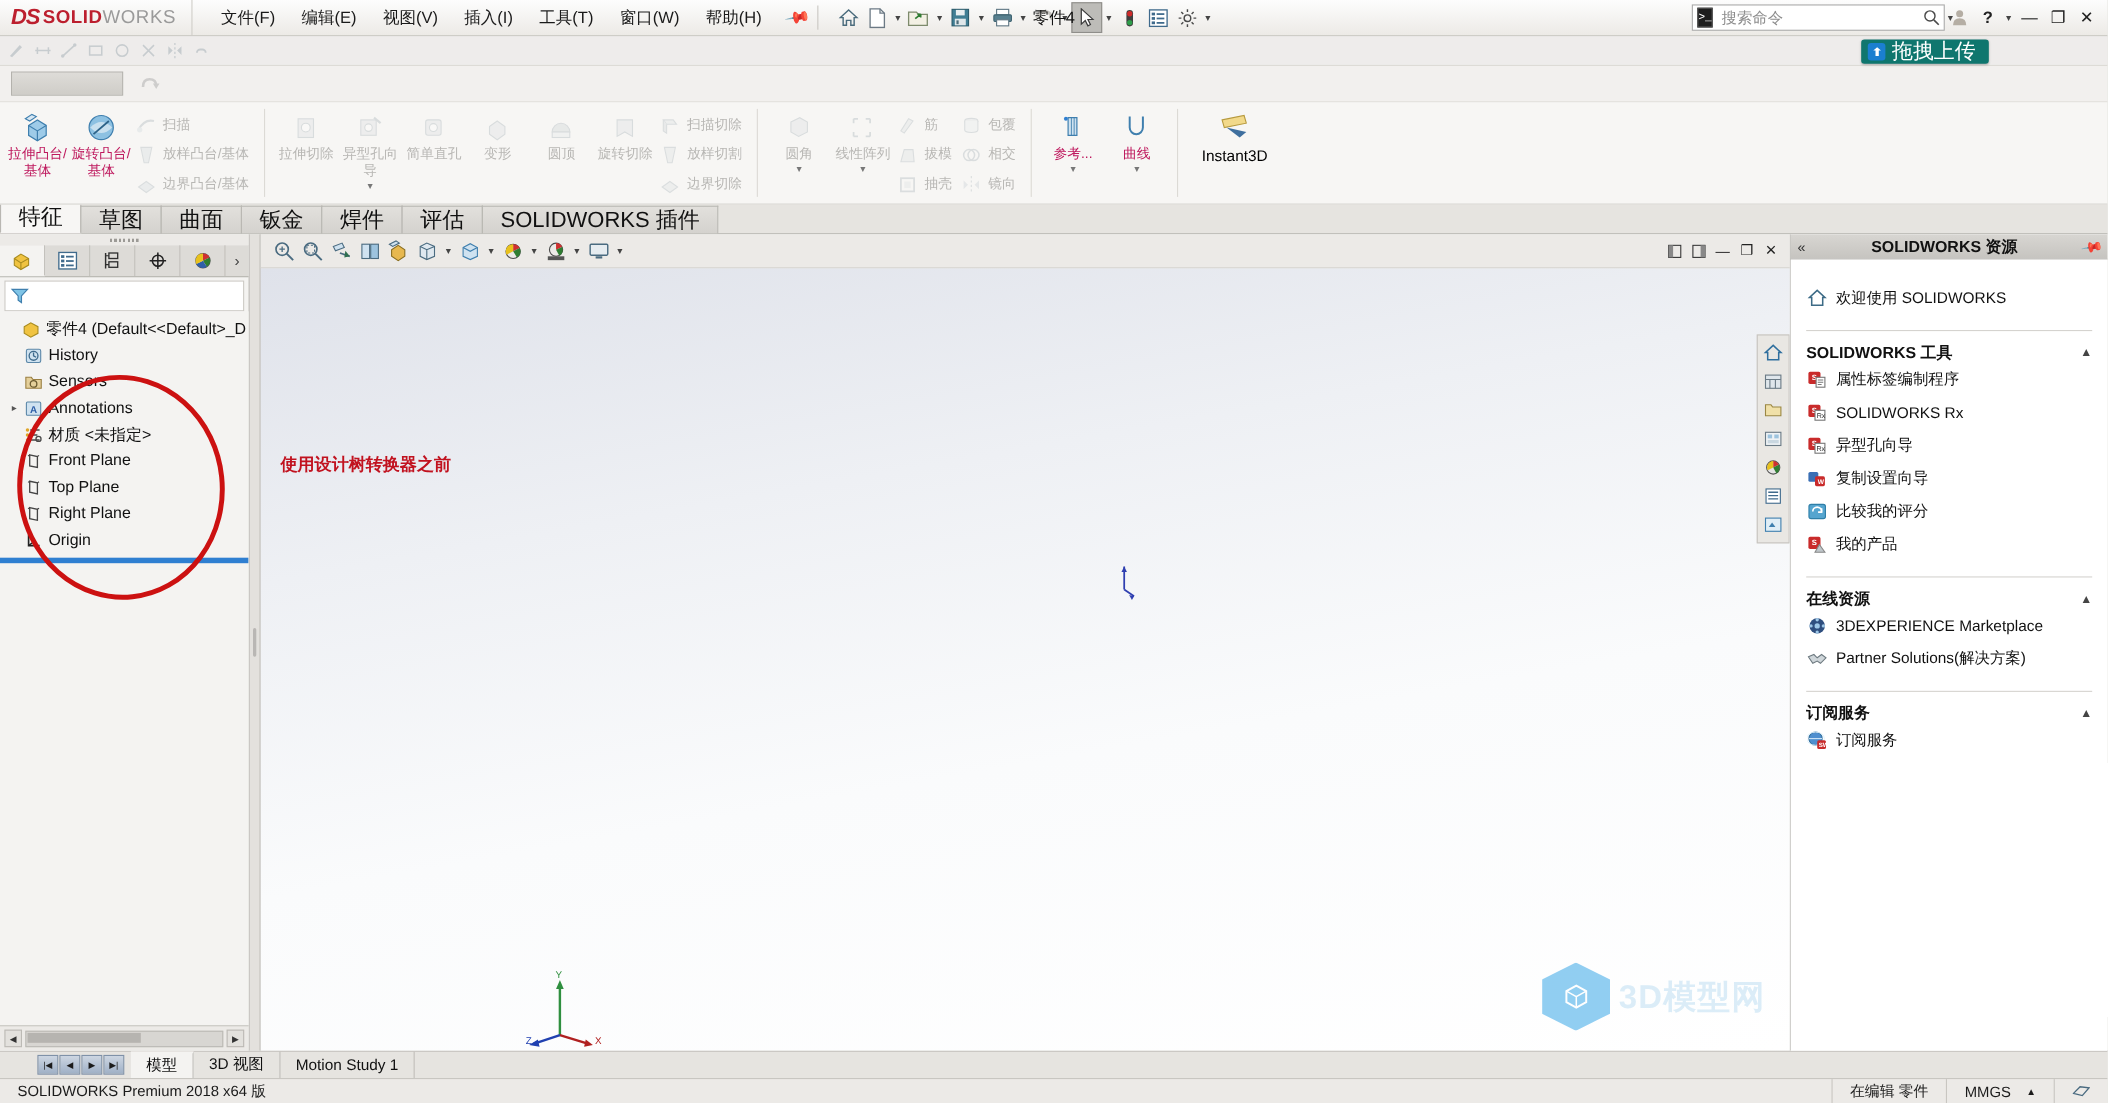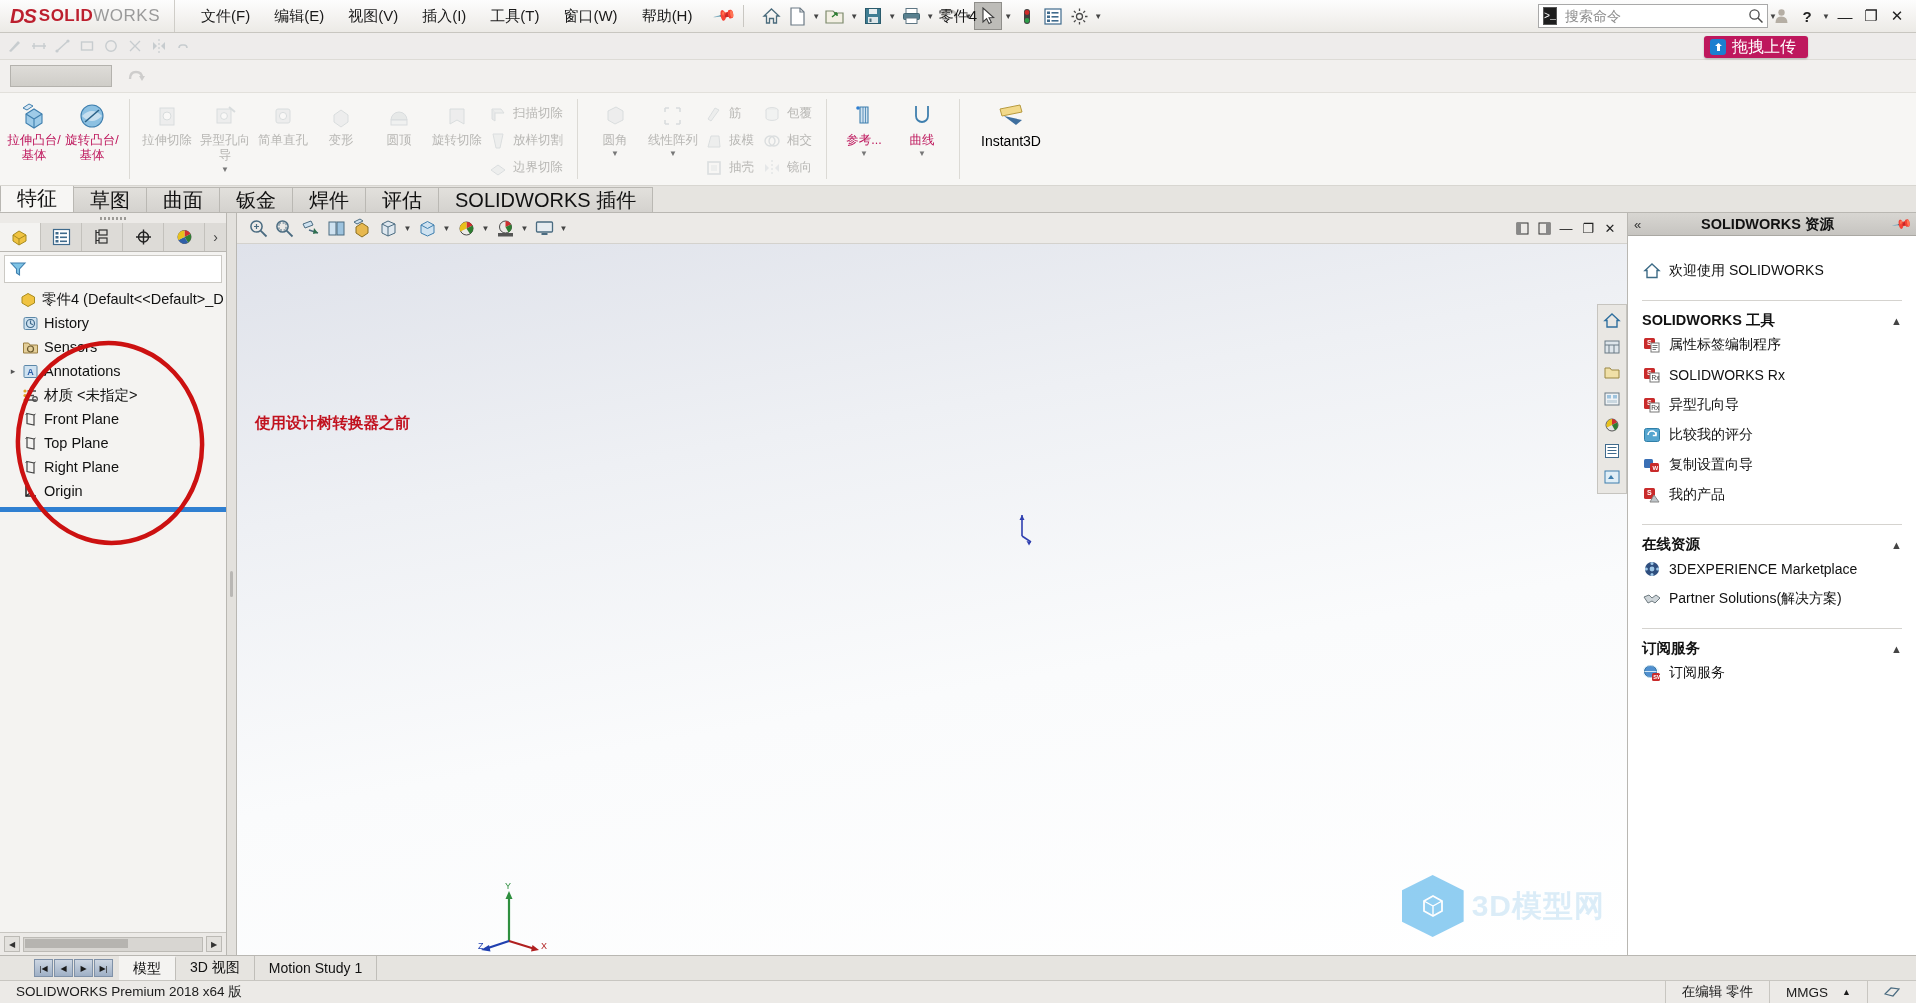--- a/index.html
+++ b/index.html
@@ -43,21 +43,21 @@
     font-size:15px;color:#222;cursor:default;}
 
   
   .cmdbar-top{
     height:26px;flex:0 0 26px;background:#eeeceb;border-bottom:1px solid #dddbd6;
     display:flex;align-items:center;padding-left:4px;gap:2px;position:relative;
   }
   .mini-ico{width:22px;height:22px;display:flex;align-items:center;justify-content:center;opacity:.45;}
   .upload-btn{
     position:absolute;right:108px;top:3px;height:22px;display:flex;align-items:center;
-    background:#be185d;color:#fff;border-radius:3px;padding:0 12px 0 6px;font-size:16px;gap:6px;
+    background:#0f766e;color:#fff;border-radius:3px;padding:0 12px 0 6px;font-size:19px;gap:6px;
     box-shadow:0 1px 2px rgba(0,0,0,.25);cursor:default;
   }
   .upload-btn .hex{width:16px;height:16px;background:#1b7fd0;border-radius:3px;
     display:flex;align-items:center;justify-content:center;font-size:10px;}
 
   .combo-row{height:32px;flex:0 0 32px;background:#f2f0ee;border-bottom:1px solid #e2e0db;
     display:flex;align-items:center;padding-left:10px;}
   .combo{width:100px;height:20px;border:1px solid #b4b2ad;background:linear-gradient(#dedcd8,#cfcdc8);}
   .combo-ico{width:26px;height:22px;display:flex;align-items:center;justify-content:center;
     margin-left:12px;opacity:.4;}
@@ -394,20 +394,47 @@
       <div class="bigbtn">
         <span class="ico">
           <svg width="28" height="28" viewBox="0 0 28 28">
               <ellipse cx="14" cy="14" rx="11" ry="11" fill="#8dc1e2" stroke="#3f7fae" stroke-width="1.1"></ellipse>
               <path d="M4 14 Q14 4 24 14 Q14 24 4 14" fill="#d7e7f3" opacity=".8"></path>
               <path d="M7 20 L21 8" stroke="#2c6288" stroke-width="1.6"></path>
             </svg>
         </span>
         <span class="lb">旋转凸台/基体</span>
       </div>
+      <div class="smallcol">
+        <div class="smbtn dim">
+          <span class="ico">
+              <svg width="18" height="18" viewBox="0 0 18 18">
+                <path d="M2 13 Q7 3 16 5" fill="none" stroke="#9aa7ae" stroke-width="2"></path>
+                <circle cx="3" cy="13" r="2.4" fill="#c7d2d8"></circle>
+              </svg>
+            </span>
+          <span class="lb">扫描</span>
+        </div>
+        <div class="smbtn dim">
+          <span class="ico">
+              <svg width="18" height="18" viewBox="0 0 18 18">
+                <path d="M4 2 L14 2 L11 16 L7 16 Z" fill="#cfd8dd" stroke="#9aa7ae"></path>
+              </svg>
+            </span>
+          <span class="lb">放样凸台/基体</span>
+        </div>
+        <div class="smbtn dim">
+          <span class="ico">
+              <svg width="18" height="18" viewBox="0 0 18 18">
+                <path d="M2 11 L9 6 L16 11 L9 16 Z" fill="#cfd8dd" stroke="#9aa7ae"></path>
+              </svg>
+            </span>
+          <span class="lb">边界凸台/基体</span>
+        </div>
+      </div>
     </div>
 
     <div class="rsep"></div>
 
     <div class="rgroup">
       <div class="bigbtn dim">
         <span class="ico">
             <svg width="26" height="26" viewBox="0 0 26 26">
               <rect x="6" y="5" width="14" height="17" fill="#d9dde0" stroke="#9aa7ae"></rect>
               <circle cx="13" cy="13" r="4" fill="#fff" stroke="#9aa7ae"></circle>
@@ -1008,36 +1035,36 @@
                 <text x="4" y="9" font-size="7" fill="#fff" font-family="Liberation Sans,sans-serif" font-weight="bold">S</text>
                 <rect x="7" y="7" width="9" height="9" fill="#fff" stroke="#777"></rect>
                 <text x="8.3" y="14" font-size="6.5" fill="#333" font-family="Liberation Sans,sans-serif">Rx</text>
               </svg>
           </span>
           <span>异型孔向导</span>
         </div>
         <div class="tp-link">
           <span class="ti">
             <svg width="18" height="18" viewBox="0 0 18 18">
+                <rect x="1" y="3" width="9" height="9" rx="1.5" fill="#3a6fb5"></rect>
+                <rect x="7" y="7" width="9" height="9" rx="1.5" fill="#c92b2b"></rect>
+                <text x="9.5" y="14.3" font-size="6" fill="#fff" font-family="Liberation Sans,sans-serif" font-weight="bold">W</text>
+              </svg>
+          </span>
+          <span>复制设置向导</span>
+        </div>
+        <div class="tp-link">
+          <span class="ti">
+            <svg width="18" height="18" viewBox="0 0 18 18">
                 <rect x="1.5" y="2.5" width="15" height="13" rx="2" fill="#55a5cf" stroke="#2f7fa8"></rect>
                 <path d="M5 9 A4 4 0 0 1 13 9" fill="none" stroke="#fff" stroke-width="1.5"></path>
                 <path d="M13 6 V9.5 H9.8" stroke="#fff" stroke-width="1.5" fill="none"></path>
               </svg>
           </span>
           <span>比较我的评分</span>
-        </div>
-        <div class="tp-link">
-          <span class="ti">
-            <svg width="18" height="18" viewBox="0 0 18 18">
-                <rect x="1" y="3" width="9" height="9" rx="1.5" fill="#3a6fb5"></rect>
-                <rect x="7" y="7" width="9" height="9" rx="1.5" fill="#c92b2b"></rect>
-                <text x="9.5" y="14.3" font-size="6" fill="#fff" font-family="Liberation Sans,sans-serif" font-weight="bold">W</text>
-              </svg>
-          </span>
-          <span>复制设置向导</span>
         </div>
         <div class="tp-link">
           <span class="ti">
             <svg width="18" height="18" viewBox="0 0 18 18">
                 <rect x="1" y="2" width="11" height="11" rx="1.5" fill="#c92b2b"></rect>
                 <text x="4" y="9" font-size="7" fill="#fff" font-family="Liberation Sans,sans-serif" font-weight="bold">S</text>
                 <path d="M7 16 L11 9 L16 16 Z" fill="#bfc6ca" stroke="#888"></path>
               </svg>
           </span>
           <span>我的产品</span>

